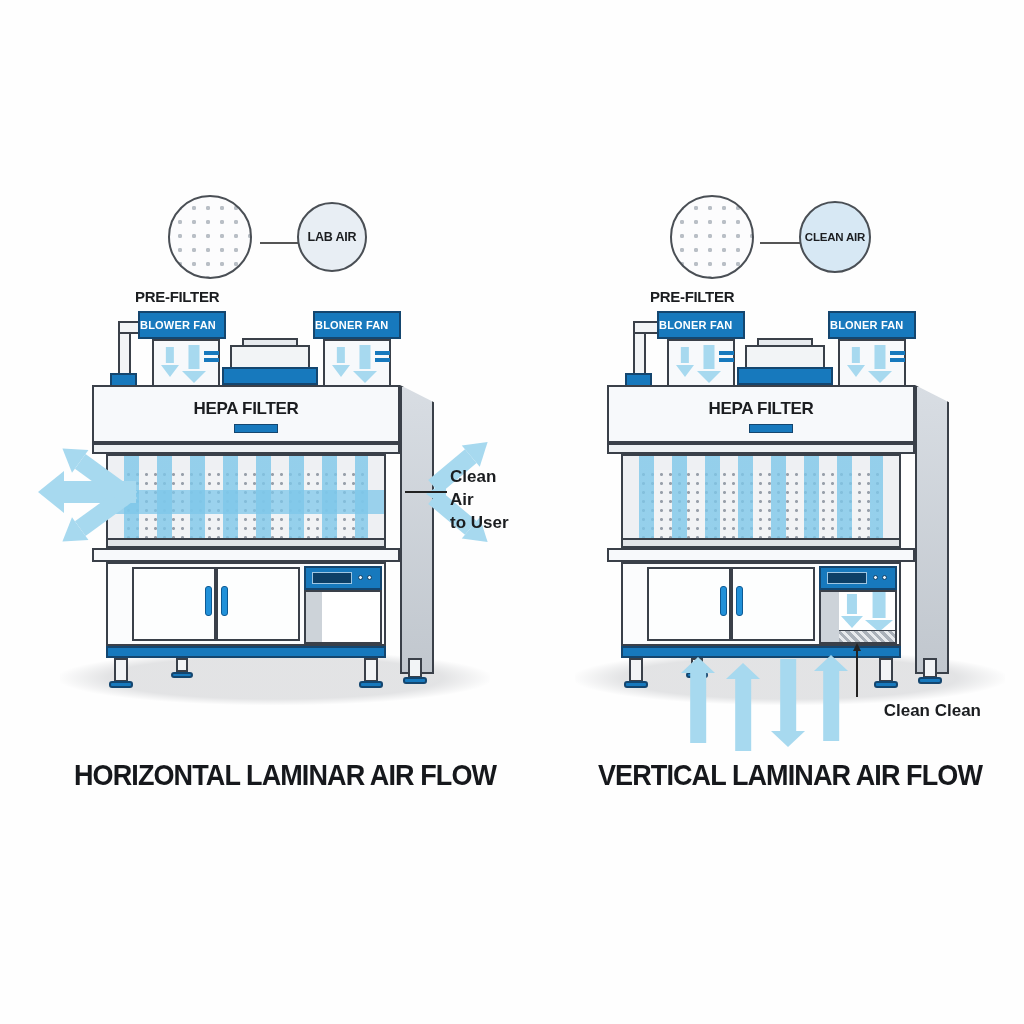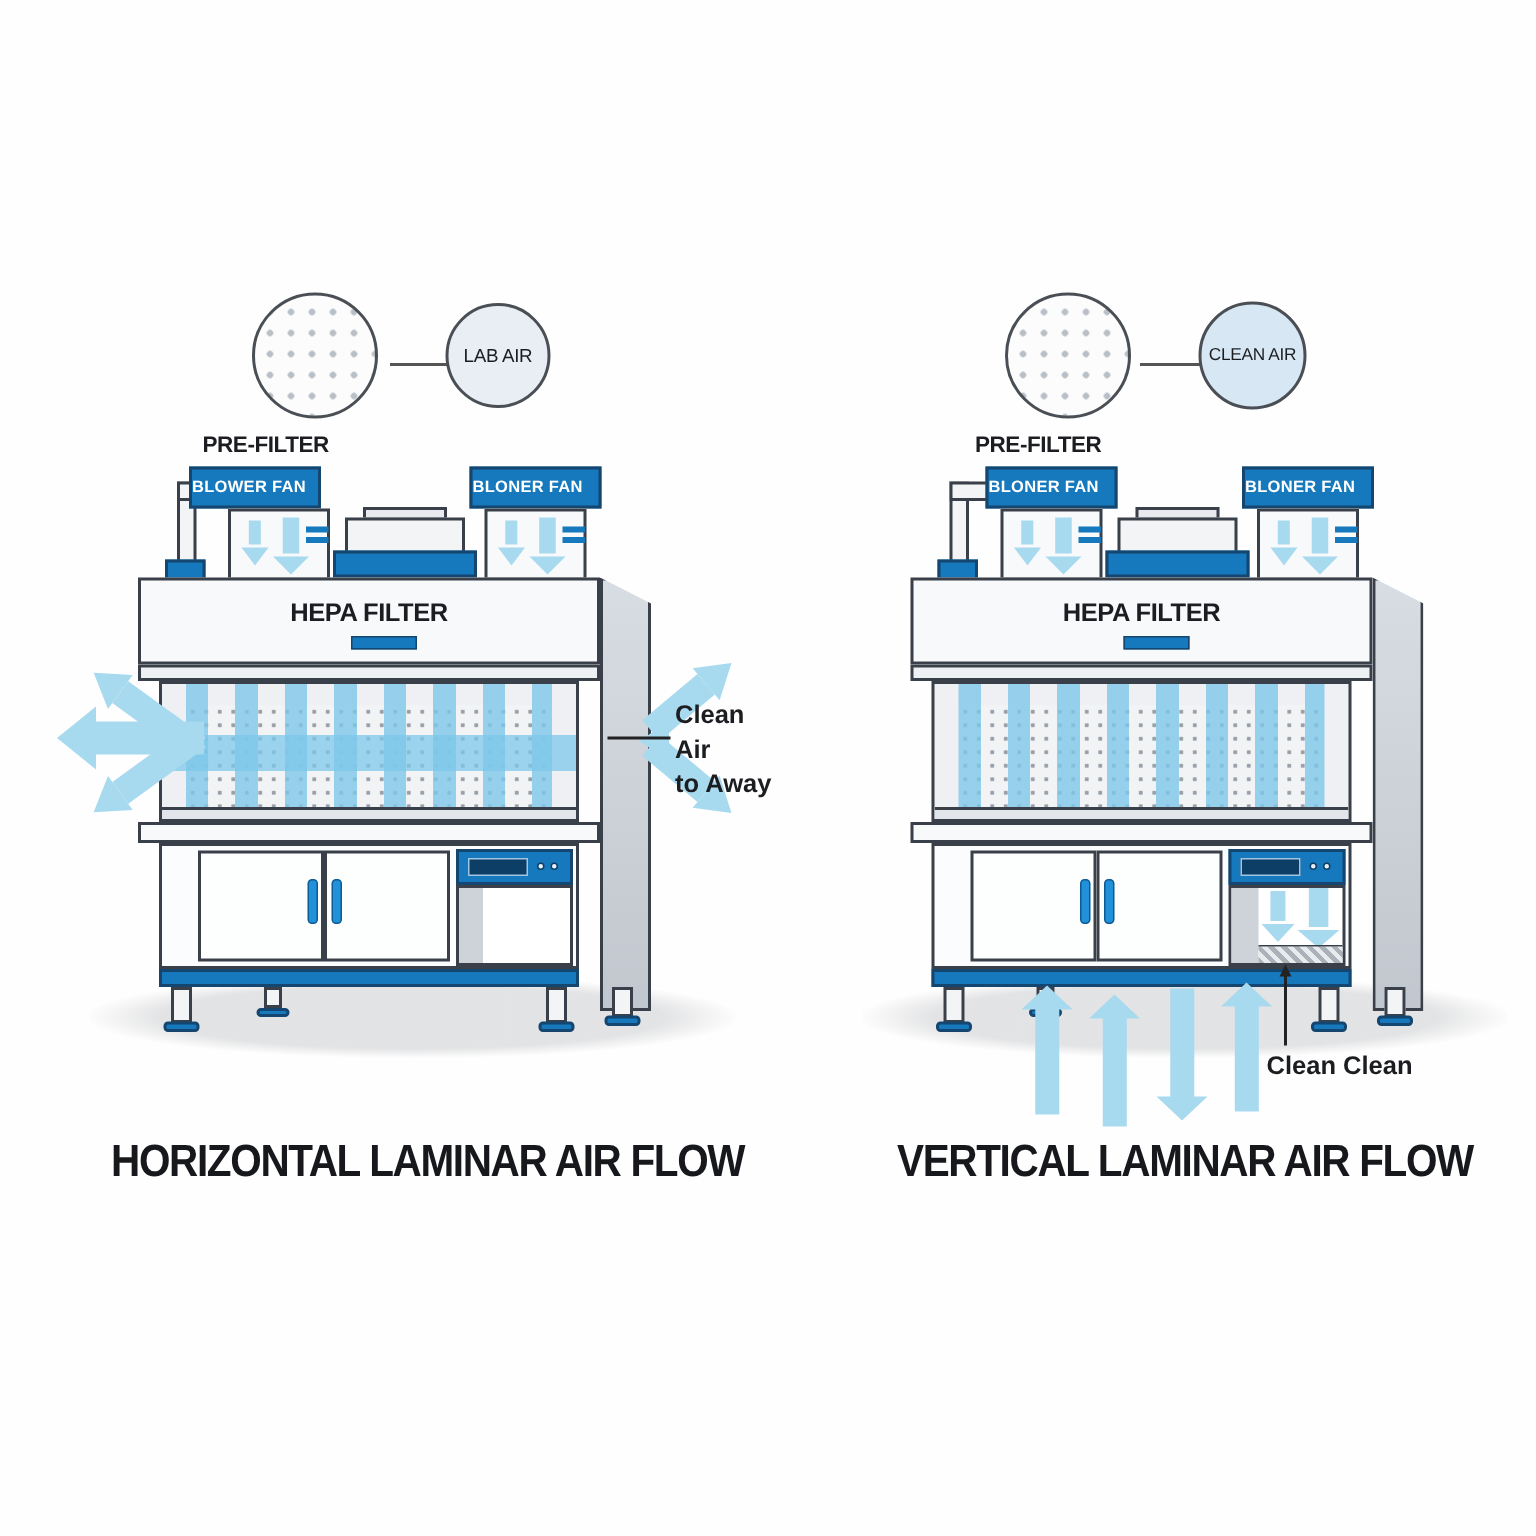--- a/index.html
+++ b/index.html
@@ -16,21 +16,21 @@
   .bluesolid{background:var(--blue)}
   .cdots{background-color:#fcfcfd;background-image:radial-gradient(circle,#b9bfc6 2px,rgba(0,0,0,0) 2.3px);background-size:14px 14px;background-position:3px 4px}
   .dots{background-color:#f1f3f5;background-image:radial-gradient(circle,#98a0aa 1.3px,rgba(0,0,0,0) 1.6px);background-size:9px 9px}
   .stripes{background:repeating-linear-gradient(90deg,var(--lb2) 0 15px,rgba(0,0,0,0) 15px 33px)}
   .circle{border-radius:50%;border:2.5px solid #4a4f55;display:flex;align-items:center;justify-content:center}
   .title{font-size:30px;font-weight:700;color:var(--ink);letter-spacing:-1px;white-space:nowrap;transform:scaleX(.9);transform-origin:left center}
   .note{font-size:17px;font-weight:700;color:#1b1d20;line-height:23px}
   .lblsm{font-size:15px;font-weight:700;color:#1b1d20;letter-spacing:-.3px;white-space:nowrap}
   .fanlbl{color:#fff;font-size:11px;font-weight:700;letter-spacing:.2px;width:100%;text-align:center;line-height:24px;white-space:nowrap}
   .hepalbl{font-size:17px;font-weight:700;color:#1b1d20;letter-spacing:-.3px;text-align:center;width:100%}
-  .airlbl{font-size:12.5px;font-weight:400;color:#1b1d20;letter-spacing:-.2px;white-space:nowrap}
+  .airlbl{font-size:12.5px;font-weight:700;color:#1b1d20;letter-spacing:-.2px;white-space:nowrap}
   .side3d{border:2px solid var(--ol);background:linear-gradient(#d8dde3,#c1c7ce);clip-path:polygon(0 0,100% 6%,100% 100%,0 100%)}
   .shadow{background:radial-gradient(ellipse at center,rgba(60,65,75,.14) 0 55%,rgba(0,0,0,0) 72%)}
   .handle{background:#2191d9;border:1px solid #0e5a94;border-radius:3px}
   .screen{background:#0d3f66;border:1px solid #9fc6e2}
   .dot{width:5px;height:5px;border-radius:50%;background:#e8f1f8;border:1px solid #0d3f66}
   .eq{width:15px;height:4px;background:var(--blue);margin-bottom:3px}
   
   .larrow,.rarrow{position:absolute;height:28px}
   .larrow .sh,.rarrow .sh{position:absolute;top:5px;height:18px;background:var(--lb)}
   .larrow .hd{position:absolute;left:0;top:0;width:0;height:0;border-top:14px solid transparent;border-bottom:14px solid transparent;border-right:22px solid var(--lb)}
@@ -68,21 +68,21 @@
 
 <div class="d" style="left:30px;top:285px;width:490px;height:480px">
   <div class="d shadow" style="left:30px;top:366px;width:430px;height:54px"></div>
 
   <span class="d lblsm" style="left:105px;top:3px">PRE-FILTER</span>
 
   <div class="d box" style="left:88px;top:36px;width:13px;height:62px;background:#f2f4f6"></div>
   <div class="d box" style="left:88px;top:36px;width:36px;height:13px;background:#f2f4f6"></div>
   <div class="d bluebox" style="left:80px;top:88px;width:27px;height:14px"></div>
 
-  <div class="d bluebox" style="left:96px;top:26px;width:88px;height:28px">
+  <div class="d bluebox" style="left:108px;top:26px;width:88px;height:28px">
     <span class="fanlbl">BLOWER FAN</span>
   </div>
   <div class="d box" style="left:122px;top:54px;width:68px;height:48px">
     <div class="vdown vsm" style="left:7px;top:6px;width:18px;height:30px">
         <div class="sh"></div>
         <div class="hd" style="border-left-width:9px!important;border-right-width:9px!important"></div>
       </div>
     <div class="vdown vsm" style="left:28px;top:4px;width:24px;height:38px">
         <div class="sh"></div>
         <div class="hd"></div>
@@ -146,21 +146,21 @@
       <div class="sh"></div>
       <div class="hd"></div>
     </div>
   <div class="rarrow" style="left:404px;top:198px;width:70px;transform-origin:0 50%;transform:rotate(40deg)">
       <div class="sh"></div>
       <div class="hd"></div>
     </div>
   <div class="d" style="left:375px;top:206px;width:42px;height:2px;background:#222"></div>
   <div class="d note" style="left:420px;top:180px">
     <div>Clean Air</div>
-    <div>to Away</div>
+    <div>to User</div>
   </div>
 
   <div class="d box" style="left:62px;top:263px;width:308px;height:14px"></div>
   <div class="d box" style="left:76px;top:277px;width:280px;height:84px;background:#fbfcfd">
     <div class="d box" style="left:24px;top:3px;width:84px;height:74px;background:#fdfefe"></div>
     <div class="d box" style="left:108px;top:3px;width:84px;height:74px;background:#fdfefe"></div>
     <div class="d handle" style="left:97px;top:22px;width:7px;height:30px"></div>
     <div class="d handle" style="left:113px;top:22px;width:7px;height:30px"></div>
     <div class="d bluebox" style="left:196px;top:2px;width:78px;height:24px">
       <div class="d screen" style="left:6px;top:4px;width:40px;height:12px"></div>
@@ -291,19 +291,19 @@
       <div class="sh"></div>
       <div class="hd"></div>
     </div>
   <div class="vup" style="left:269px;top:370px;width:34px;height:86px">
       <div class="hd"></div>
       <div class="sh"></div>
     </div>
 
   <div class="d" style="left:308px;top:358px;width:0;height:0;border-left:4px solid transparent;border-right:4px solid transparent;border-bottom:8px solid #222"></div>
   <div class="d" style="left:311px;top:364px;width:2px;height:48px;background:#222"></div>
-  <div class="d note" style="left:248px;top:414px;width:200px;text-align:center">
+  <div class="d note" style="left:236px;top:414px;width:200px;text-align:right">
     <div>Clean Clean</div>
   </div>
 </div>
 
 <div class="d title" style="left:74px;top:758px">HORIZONTAL LAMINAR AIR FLOW</div>
 <div class="d title" style="left:598px;top:758px">VERTICAL LAMINAR AIR FLOW</div>
 
 </body></html>

